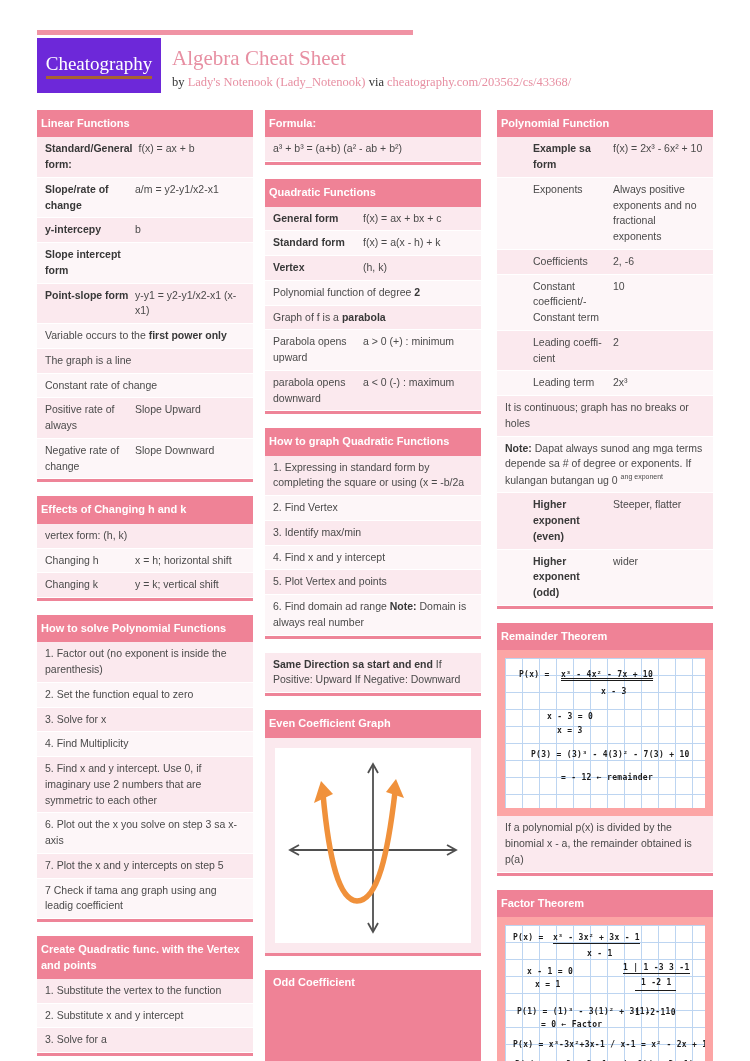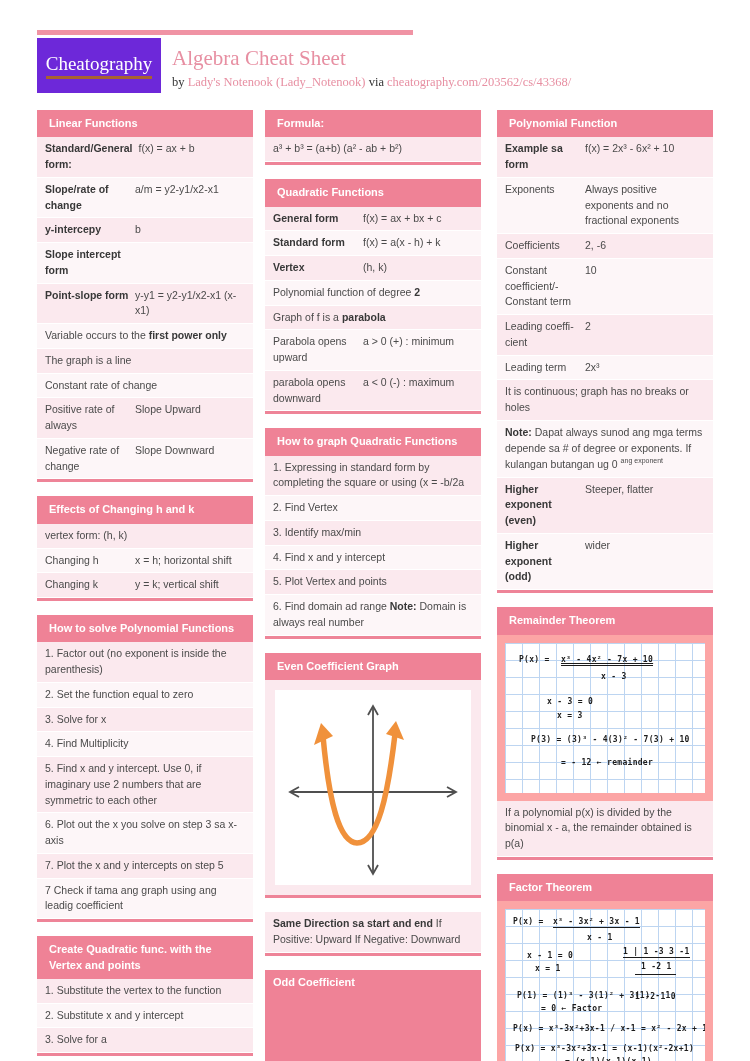--- a/index.html
+++ b/index.html
@@ -14,28 +14,28 @@
   .head-text{position:absolute;left:172px;top:46px;width:540px;font-family:"Liberation Serif",serif;}
   .sheet-title{color:#e78fa2;font-size:21px;margin:0 0 4px 0;font-weight:normal;}
   .byline{font-size:12.5px;color:#333;}
   .byline a{color:#e78fa2;text-decoration:none;}
   
   .col{position:absolute;top:110px;width:216px;}
   #col1{left:37px;} #col2{left:265px;} #col3{left:497px;}
   
   .card{margin-bottom:14px;border-bottom:3px solid #ee8498;}
   .card-h{background:#ef8296;color:#ffffff;font-size:11px;font-weight:bold;
-          padding:6px 12px;line-height:1.4;}
+          padding:6px 4px;line-height:1.4;}
   .rows>.row:nth-child(odd){background:#fbe9ee;}
   .rows>.row:nth-child(even){background:#fdf6f8;}
   .row{font-size:10.5px;line-height:1.5;padding:4px 8px;border-bottom:1px solid #fff;color:#4a4a4a;}
   .row.kv{display:flex;}
   .kv .k{flex:0 0 45%;padding-right:6px;box-sizing:border-box;}
   .kv .v{flex:1;}
-  .w40 .kv .k{flex:0 0 40%;}
+  .w40 .kv .k{flex:0 0 40%;margin-left:28px;}
   .b{font-weight:bold;color:#383838;}
   sup{font-size:7px;}
   
   .graph-body{background:#fbe9ee;padding:10px;}
   .graph-panel{background:#ffffff;height:195px;}
   
   .odd-block{background:#ef8296;height:140px;color:#fff;font-size:11px;font-weight:bold;
              padding:6px 8px;}
   
   .hw-wrap{background:#fca5a5;padding:8px;}
@@ -199,44 +199,44 @@
       <div class="row"><span>3. Identify max/min</span></div>
       <div class="row"><span>4. Find x and y intercept</span></div>
       <div class="row"><span>5. Plot Vertex and points</span></div>
       <div class="row">
         <span>6. Find domain ad range </span><span class="b">Note:</span><span> Domain is always real number</span>
       </div>
     </div>
   </div>
 
   <div class="card">
+    <div class="rows">
+      <div class="row">
+        <span class="b">Same Direction sa start and end</span><span> If Positive: Upward If Negative: Downward</span>
+      </div>
+    </div>
+  </div>
+
+  <div class="card">
     <div class="card-h">Even Coefficient Graph</div>
     <div class="graph-body">
       <div class="graph-panel">
         <svg width="196" height="195" viewBox="0 0 196 195">
 
           <line x1="98" y1="18" x2="98" y2="182" stroke="#4f4f4f" stroke-width="1.8"></line>
           <line x1="16" y1="102" x2="180" y2="102" stroke="#4f4f4f" stroke-width="1.8"></line>
           <polyline points="93,25 98,16 103,25" fill="none" stroke="#4f4f4f" stroke-width="1.8"></polyline>
           <polyline points="93,175 98,184 103,175" fill="none" stroke="#4f4f4f" stroke-width="1.8"></polyline>
           <polyline points="24,97 15,102 24,107" fill="none" stroke="#4f4f4f" stroke-width="1.8"></polyline>
           <polyline points="172,97 181,102 172,107" fill="none" stroke="#4f4f4f" stroke-width="1.8"></polyline>
 
           <path d="M 48,46 C 54,112 64,152 82,153 C 103,153 113,104 120,44" fill="none" stroke="#f0913b" stroke-width="5.5" stroke-linecap="round"></path>
           <polygon points="39,55 46,33 58,46" fill="#f0913b"></polygon>
           <polygon points="111,44 121,31 129,50" fill="#f0913b"></polygon>
         </svg>
-      </div>
-    </div>
-  </div>
-
-  <div class="card">
-    <div class="rows">
-      <div class="row">
-        <span class="b">Same Direction sa start and end</span><span> If Positive: Upward If Negative: Downward</span>
       </div>
     </div>
   </div>
 
   <div class="card">
     <div class="odd-block">Odd Coefficient</div>
   </div>
 </div>
 
 <div class="col w40" id="col3">

